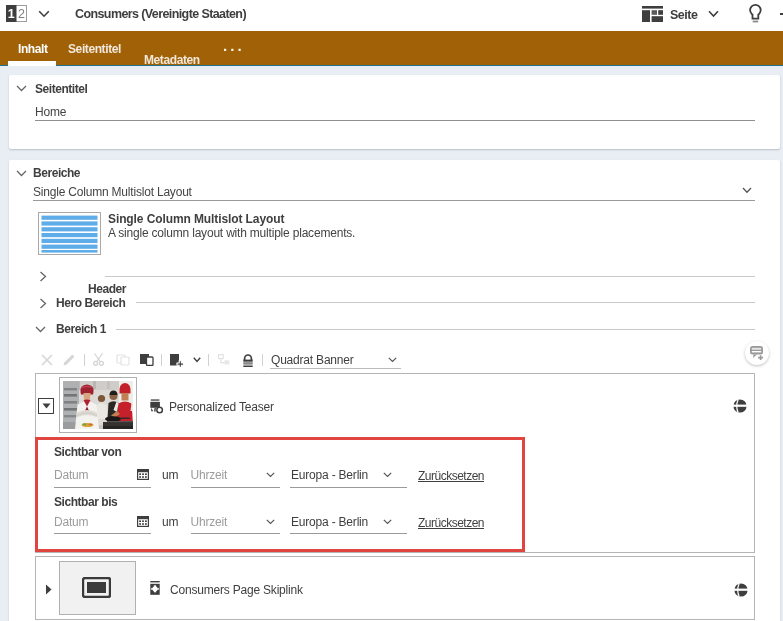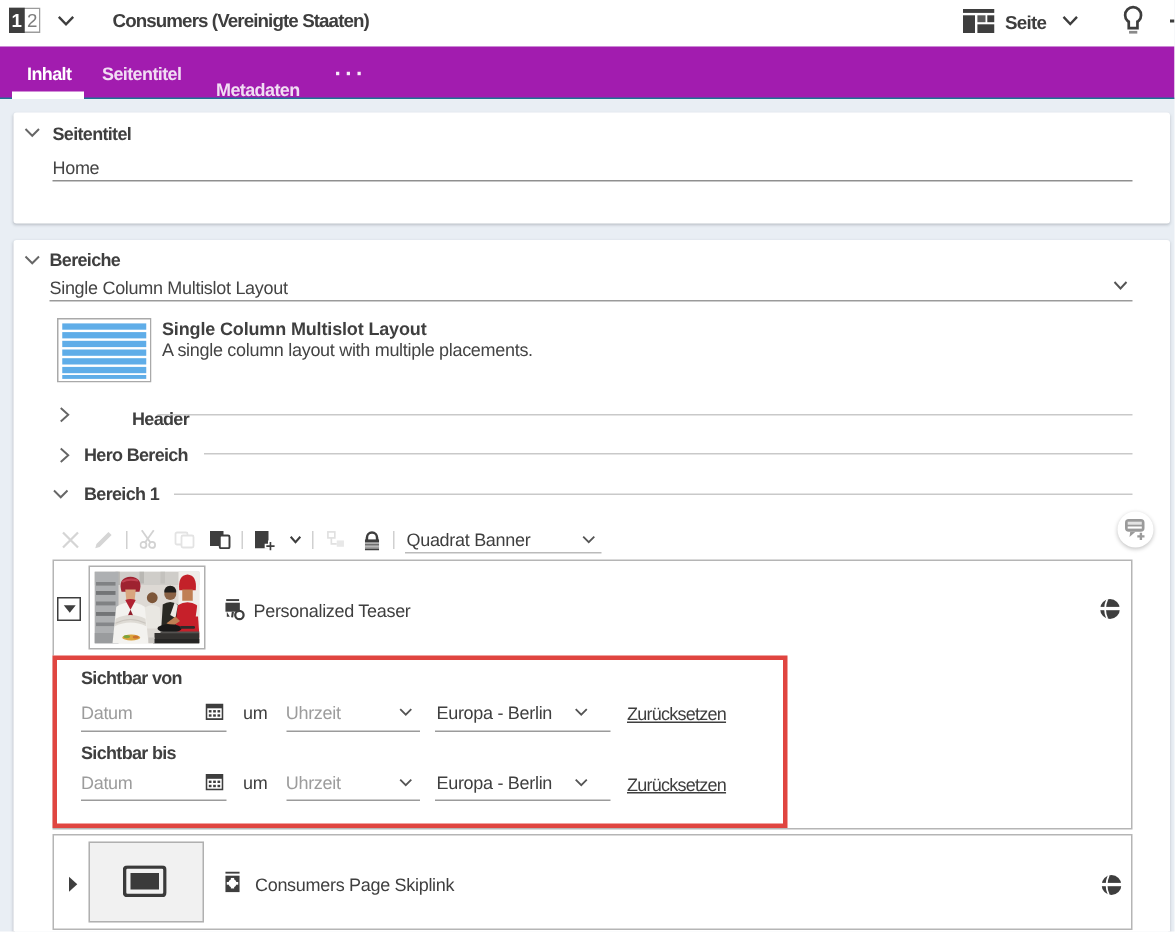--- a/index.html
+++ b/index.html
@@ -42,21 +42,21 @@
   </svg>
 
   <svg class="abs" style="left:747px;top:3px;" width="17" height="21" viewBox="0 0 17 21">
     <circle cx="8.4" cy="7.1" r="5.3" fill="none" stroke="#3e3e3e" stroke-width="1.8"></circle>
     <path d="M5.5,10.9 L5.5,15.7 L11.3,15.7 L11.3,10.9" fill="#fff" stroke="#3e3e3e" stroke-width="1.8"></path>
     <rect x="5.7" y="17.6" width="5.5" height="1.8" fill="#8a8a8a"></rect>
   </svg>
   <div class="abs" style="left:780px;top:13px;width:3px;height:1.7px;background:#3e3e3e;"></div>
 </div>
 
-<div class="abs" style="left:0;top:31px;width:783px;height:35px;background:#a21caf;border-bottom:1px solid #1d7394;">
+<div class="abs" style="left:0;top:31px;width:783px;height:35px;background:#a16207;border-bottom:1px solid #1d7394;">
   <div class="abs" style="left:18px;top:11px;font-size:12px;font-weight:bold;color:#fff;letter-spacing:-0.4px;">Inhalt</div>
   <div class="abs" style="left:68px;top:11px;font-size:12px;font-weight:bold;color:rgba(255,255,255,.85);letter-spacing:-0.4px;">Seitentitel</div>
   <div class="abs" style="left:144px;top:22px;font-size:12px;font-weight:bold;color:rgba(255,255,255,.85);letter-spacing:-0.4px;text-align:right;">Metadaten</div>
   <div class="abs" style="left:223px;top:10px;font-size:15px;font-weight:bold;color:rgba(255,255,255,.92);letter-spacing:2.2px;">···</div>
   <div class="abs" style="left:8px;top:30px;width:48px;height:5px;background:#fff;"></div>
 </div>
 
 <div class="panel" style="top:75px;height:74px;">
   <svg class="abs" style="left:6.5px;top:10px;" width="11" height="7" viewBox="0 0 11 7">
     <polyline points="1,1 5.5,5.5 10,1" fill="none" stroke="#666" stroke-width="1.3"></polyline>
@@ -89,21 +89,21 @@
       <rect x="3.5" y="32.6" width="56" height="4.2"></rect>
       <rect x="3.5" y="38.0" width="56" height="2.6"></rect>
     </g>
   </svg>
   <div class="abs" style="left:99px;top:52px;font-size:12px;font-weight:bold;color:#3f3f3f;letter-spacing:-0.1px;">Single Column Multislot Layout</div>
   <div class="abs txt" style="left:99px;top:66px;">A single column layout with multiple placements.</div>
 
   <svg class="abs" style="left:30px;top:110.5px;" width="8" height="11" viewBox="0 0 8 11">
     <polyline points="1.5,1 6.5,5.5 1.5,10" fill="none" stroke="#666" stroke-width="1.3"></polyline>
   </svg>
-  <div class="abs sect-title" style="left:47px;top:112px;padding-left:32px;">Header</div>
+  <div class="abs sect-title" style="left:47px;top:122px;padding-left:32px;">Header</div>
   <div class="hline" style="left:96px;top:116px;width:650px;"></div>
 
   <svg class="abs" style="left:30px;top:137.5px;" width="8" height="11" viewBox="0 0 8 11">
     <polyline points="1.5,1 6.5,5.5 1.5,10" fill="none" stroke="#666" stroke-width="1.3"></polyline>
   </svg>
   <div class="abs sect-title" style="left:47px;top:135.5px;">Hero Bereich</div>
   <div class="hline" style="left:127px;top:142px;width:619px;"></div>
 
   <svg class="abs" style="left:26px;top:165.5px;" width="11" height="7" viewBox="0 0 11 7">
     <polyline points="1,1 5.5,5.5 10,1" fill="none" stroke="#666" stroke-width="1.3"></polyline>

